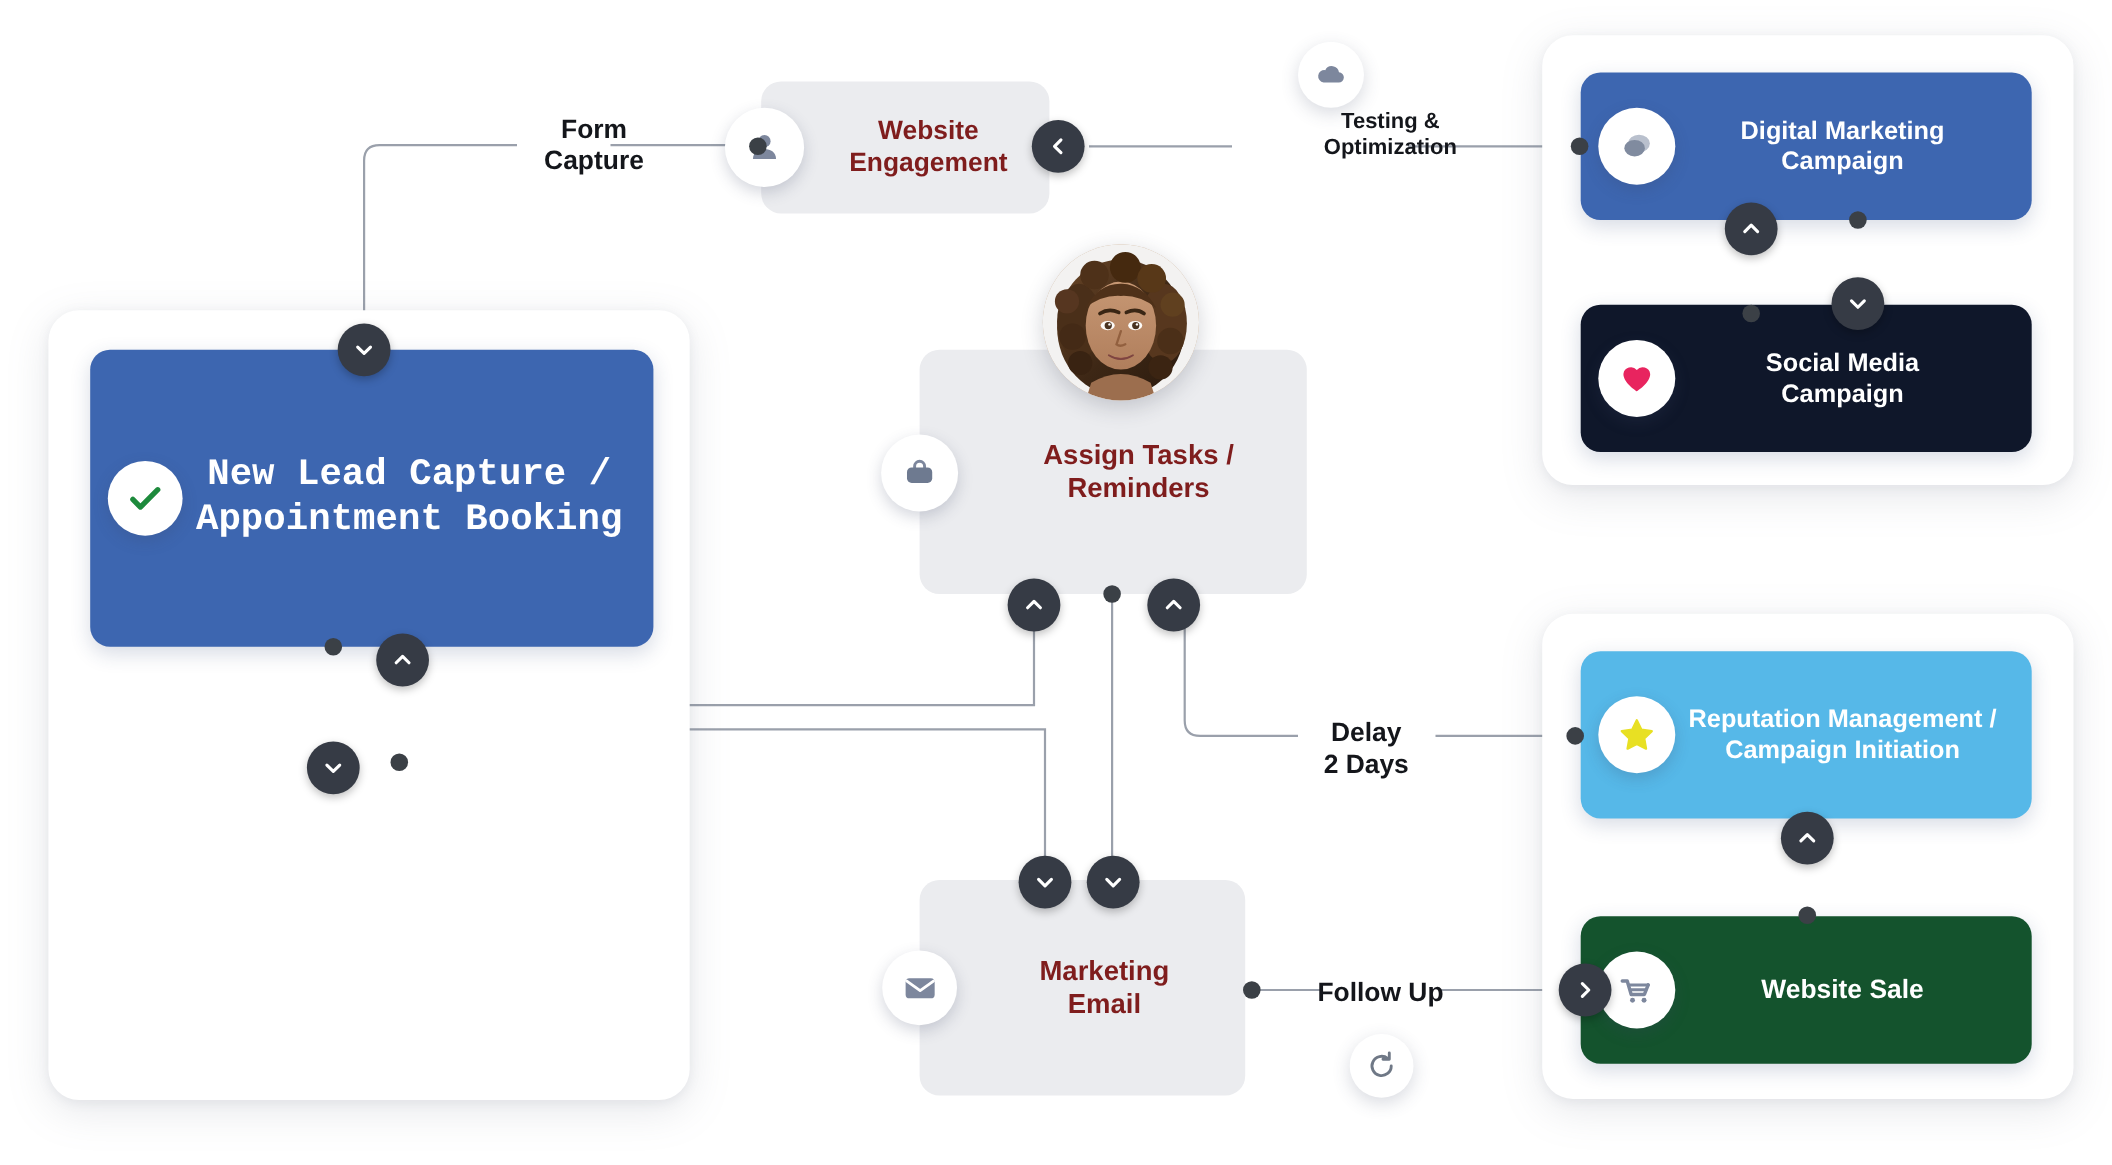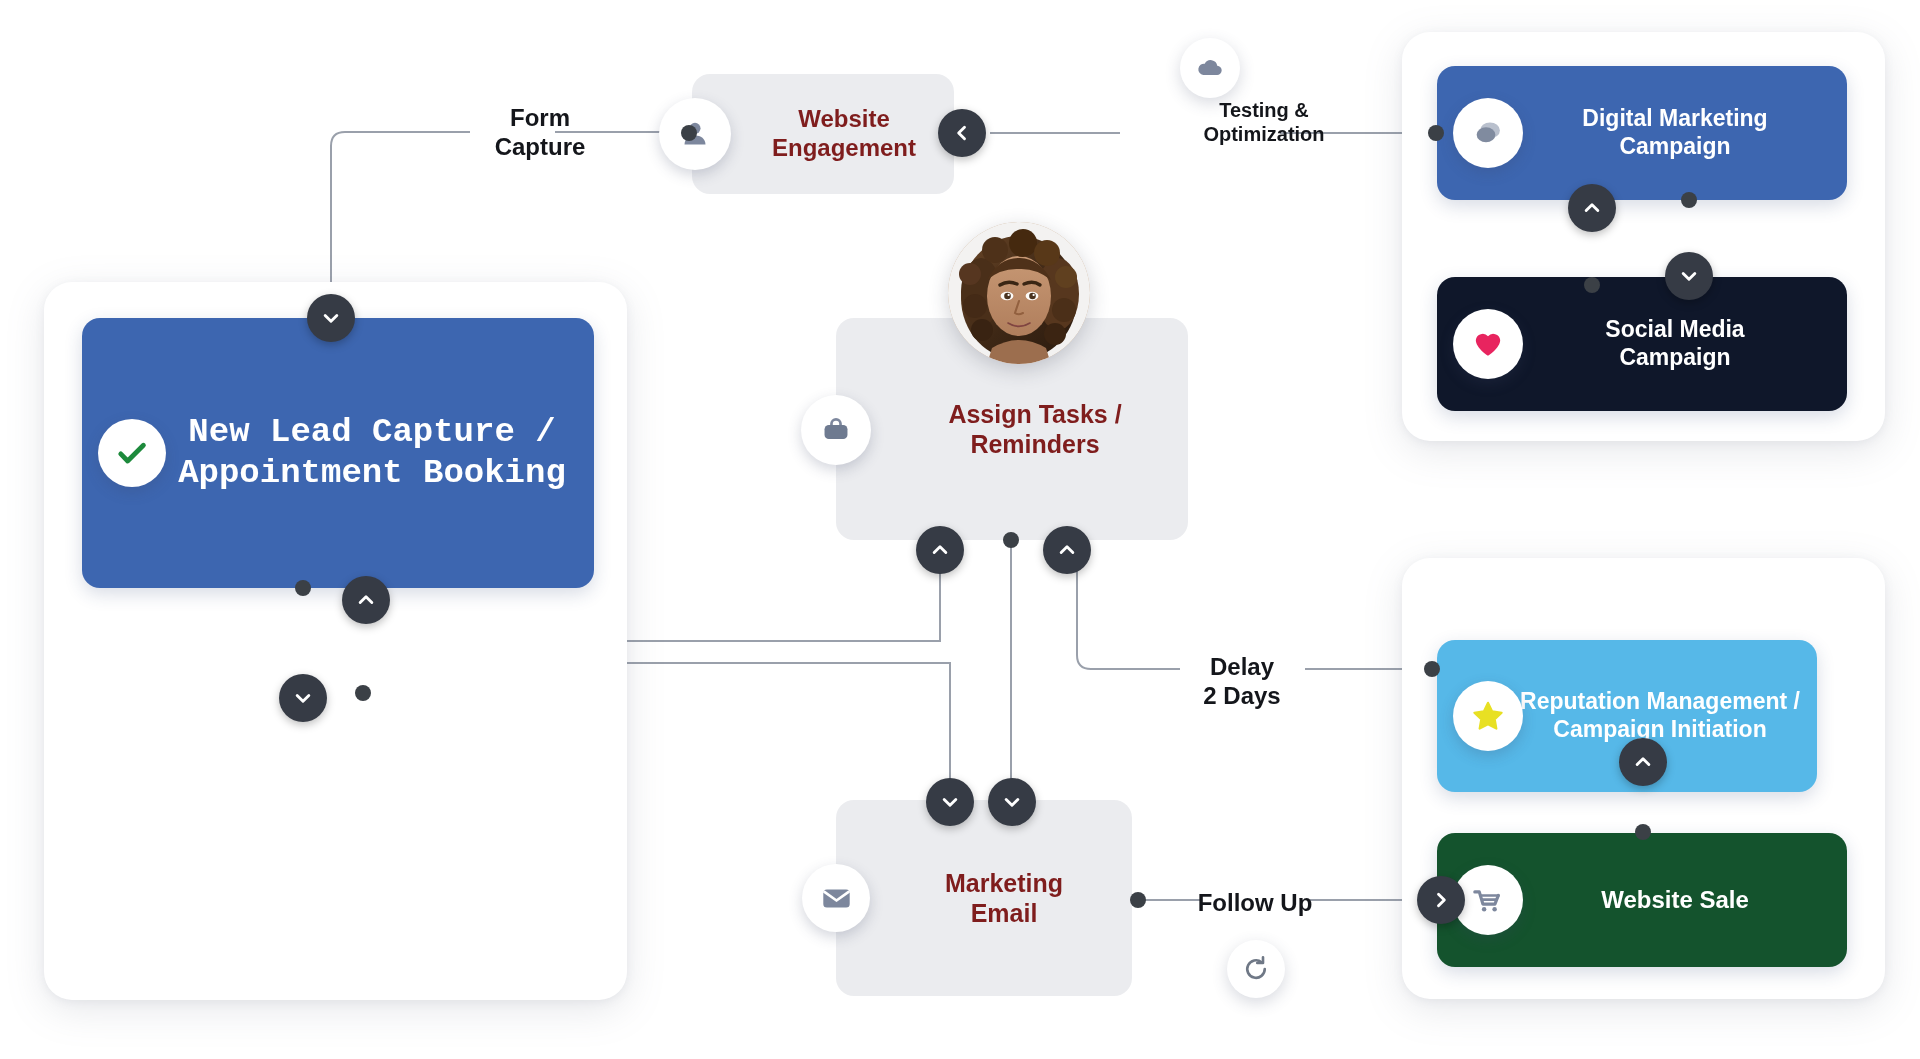--- a/index.html
+++ b/index.html
@@ -199,21 +199,21 @@
   <div class="card solid" style="left:1437px;top:277px;width:410px;height:134px;background:#0f172a;">
     <div class="bubble" style="left:16px;top:32px;width:70px;height:70px;">
       <svg width="34" height="34" viewBox="0 0 24 24">
         <path d="M12 20.2S3.4 14.8 3.4 9.1A4.9 4.9 0 0112 6.6a4.9 4.9 0 018.6 2.5c0 5.7-8.6 11.1-8.6 11.1z" fill="#e8245f"></path>
       </svg>
     </div>
     <div class="card-label" style="font-size:23px;padding-left:76px;">Social Media
 Campaign</div>
   </div>
 
-  <div class="card solid" style="left:1437px;top:592px;width:380px;height:152px;background:#56b8e8;margin-top:48px;">
+  <div class="card solid" style="left:1437px;top:592px;width:410px;height:152px;background:#56b8e8;">
     <div class="bubble" style="left:16px;top:41px;width:70px;height:70px;">
       <svg width="36" height="36" viewBox="0 0 24 24">
         <path d="M12 3.2l2.8 5.7 6.3.9-4.6 4.4 1.1 6.2L12 17.5l-5.6 2.9 1.1-6.2L2.9 9.8l6.3-.9z" fill="#e8e023" stroke="#e8e023" stroke-width="1.4" stroke-linejoin="round"></path>
       </svg>
     </div>
     <div class="card-label" style="font-size:23px;padding-left:76px;">Reputation Management /
 Campaign Initiation</div>
   </div>
 
   <div class="card solid" style="left:1437px;top:833px;width:410px;height:134px;background:#14532d;">

